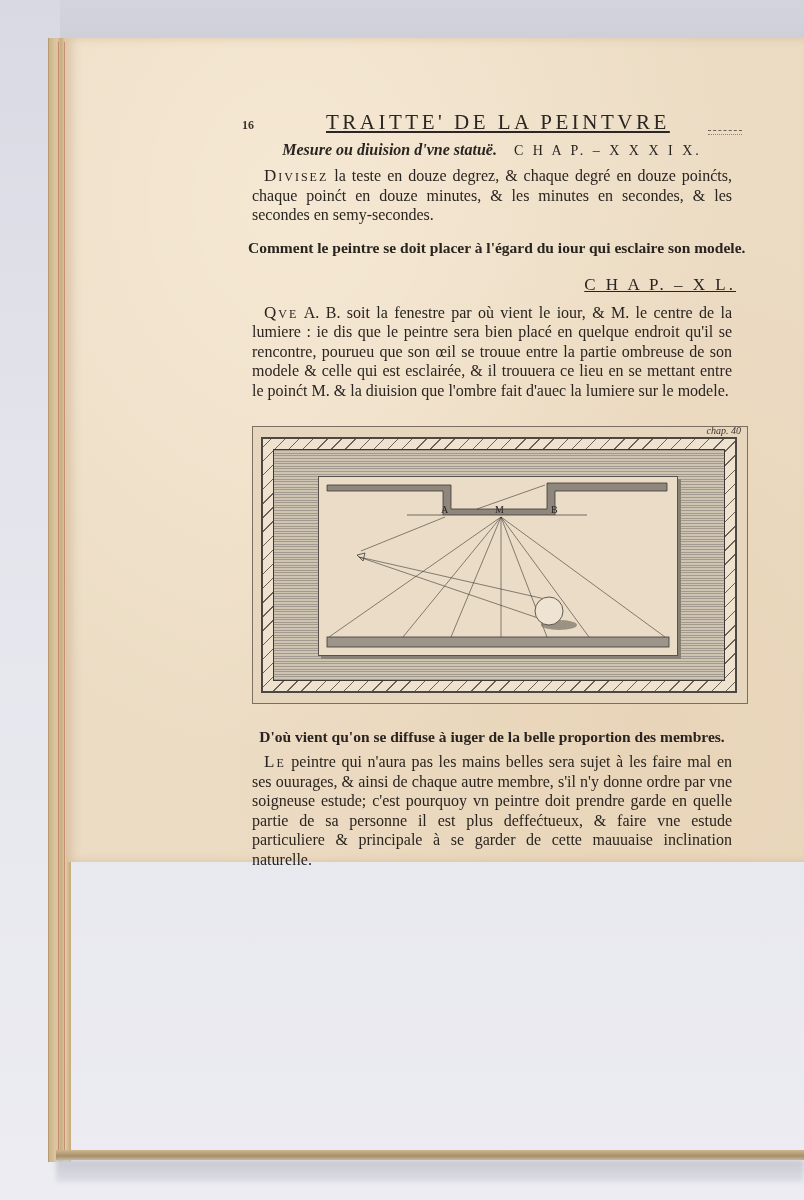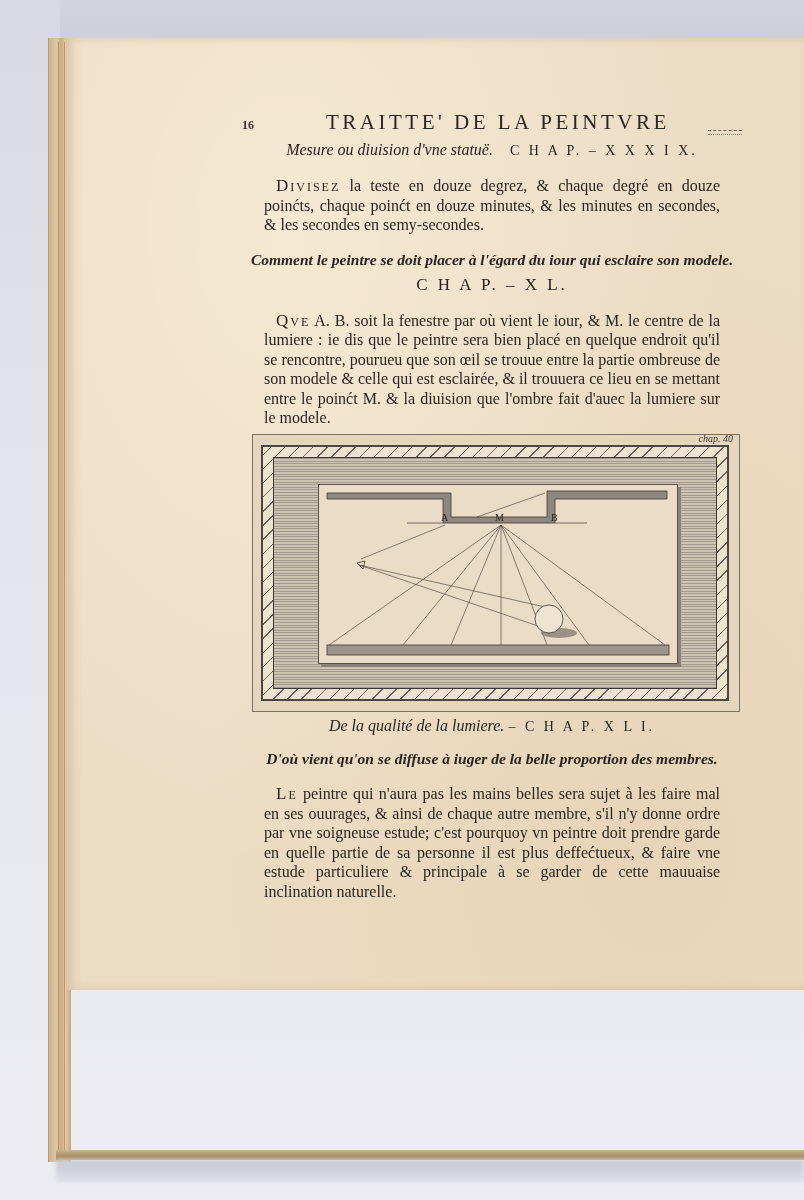--- a/index.html
+++ b/index.html
@@ -23,63 +23,63 @@
       border-left: 1px solid #b89a6c;
     }
     .book-edge .redline {
       position: absolute; top: 4px; bottom: 10px; width: 1px; background: #b6634a; opacity: .55;
     }
     .book-edge-bottom {
       position: absolute; left: 56px; top: 1150px; width: 748px; height: 10px;
       background: linear-gradient(180deg, #cdb68f 0%, #a78f68 60%, #bfa57d 100%);
     }
     .page {
-      position: absolute; left: 66px; top: 38px; width: 738px; height: 952px;
+      position: absolute; left: 66px; top: 38px; width: 738px; height: 824px;
       background:
         radial-gradient(ellipse at 30% 20%, rgba(255,245,228,.5), rgba(0,0,0,0) 60%),
         radial-gradient(ellipse at 80% 85%, rgba(220,190,150,.25), rgba(0,0,0,0) 55%),
         #ecdcc4;
       box-shadow: inset 6px 0 10px rgba(160,120,70,.25);
     }
     .text-block {
       position: absolute; left: 182px; top: 72px; width: 488px; color: #2a2420;
     }
     .running-head {
       position: relative; height: 28px; margin-bottom: 2px;
     }
     .page-number {
       position: absolute; left: -6px; top: 8px; font-size: 12px; font-weight: bold; color: #3a3430;
     }
     .running-title {
-      position: absolute; left: 78px; top: 0; font-size: 21px; letter-spacing: 3.5px; color: #2c2622;
+      position: absolute; left: 78px; top: 0; font-size: 21px; letter-spacing: 3.5px; color: #2c2622; text-decoration: underline;
     }
     .ornament {
       position: absolute; right: -6px; top: 20px; width: 34px; height: 3px;
       border-top: 1px dashed #6a625a; border-bottom: 1px dotted #8a8278;
     }
     .chapter-heading {
       text-align: center; font-size: 17px; margin: 2px 0 6px 0; color: #2a2420; white-space: nowrap;
     }
-    .chapter-heading .italic { font-style: italic; font-weight: normal; font-size: 16px; }
+    .chapter-heading .italic { font-style: italic; font-weight: bold; font-size: 16px; }
     .chapter-heading .chap { letter-spacing: 3px; font-size: 14px; }
     .chapter-line {
-      text-align: center; font-size: 17px; letter-spacing: 3px; margin: 6px 0 8px 0;
+      text-align: right; font-size: 17px; letter-spacing: 3px; margin: 18px 0 8px 0; text-decoration: underline;
     }
     .italic-title {
-      text-align: center; font-style: italic; font-weight: bold; font-size: 15.5px; margin: 14px 0 6px 0;
+      text-align: center; font-weight: bold; font-size: 15.5px; margin: 14px 0 6px 0;
       white-space: nowrap;
     }
     .para {
-      font-size: 16px; line-height: 19.5px; text-align: justify; margin: 16px; text-indent: 12px;
+      font-size: 16px; line-height: 19.5px; text-align: justify; margin: 4px; text-indent: 12px;
     }
     .smallcaps { font-variant: small-caps; letter-spacing: 2px; font-size: 17px; }
     
     .figure {
-      position: absolute; left: 186px; top: 396px; width: 486px; height: 276px;
-      border: 1px solid #7a6f62; background: #e6d6be;
+      position: absolute; left: 186px; top: 388px; width: 486px; height: 276px;
+      border: 1px solid #7a6f62; background: #e6d6be; padding-left: 8px;
     }
     .fig-caption-ref {
       position: absolute; right: 6px; top: -2px; font-size: 10px; font-style: italic; color: #3a3430;
     }
     .fig-border {
       position: absolute; left: 8px; top: 10px; right: 10px; bottom: 10px;
       border: 2px solid #4d4742;
       background:
         repeating-linear-gradient(135deg, #efe3cf 0 5px, #6a625a 5px 6px, #efe3cf 6px 10px);
     }
@@ -161,21 +161,17 @@
             <circle cx="230" cy="134" r="14" fill="#efe4d2" stroke="#3d3834" stroke-width="0.8"></circle>
 
             <rect x="8" y="160" width="342" height="10" fill="#9d958a" stroke="#3d3834" stroke-width="0.8"></rect>
           </svg>
         </div>
       </div>
     </div>
   </div>
 
   <div class="body-after">
-    <div class="chapter-heading">
-      <span class="italic">De la qualité de la lumiere.</span>
-      <span class="chap">– C H A P.  X L I.</span>
-    </div>
 
     <div class="italic-title">D'où vient qu'on se diffuse à iuger de la belle proportion des membres.</div>
     <p class="para"><span class="smallcaps">Le</span><span> peintre qui n'aura pas les mains belles sera sujet à les faire mal en ses ouurages, &amp; ainsi de chaque autre membre, s'il n'y donne ordre par vne soigneuse estude; c'est pourquoy vn peintre doit prendre garde en quelle partie de sa personne il est plus deffećtueux, &amp; faire vne estude particuliere &amp; principale à se garder de cette mauuaise inclination naturelle.</span></p>
   </div>
 </div>
 
 </body></html>

